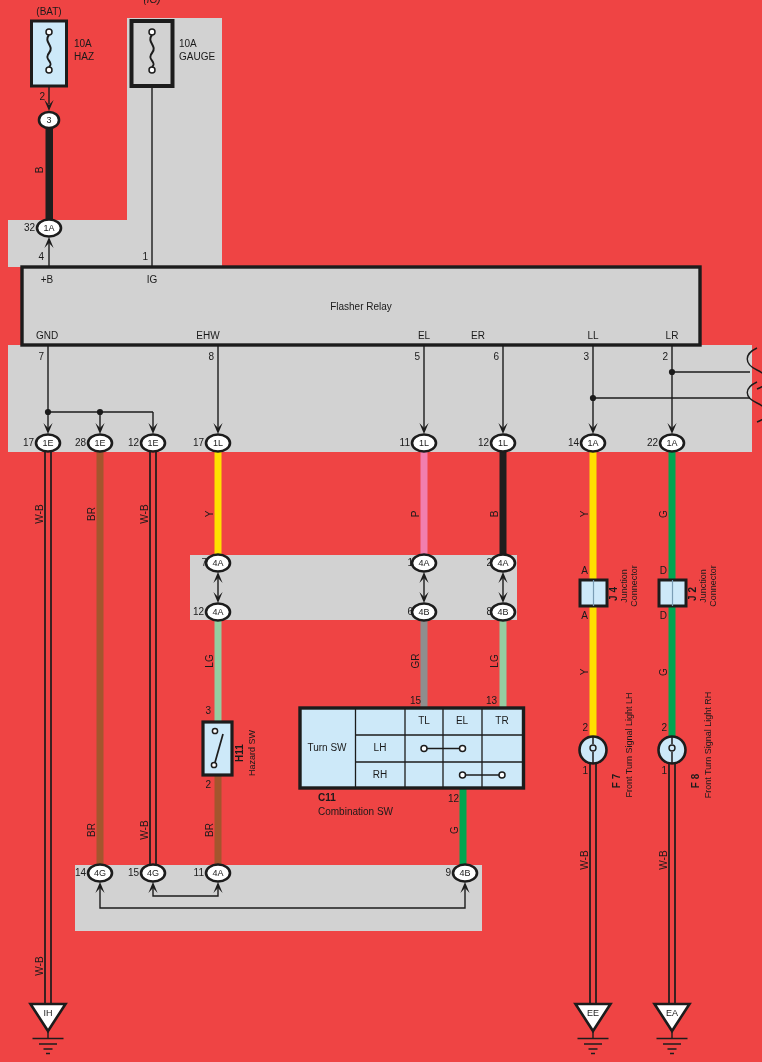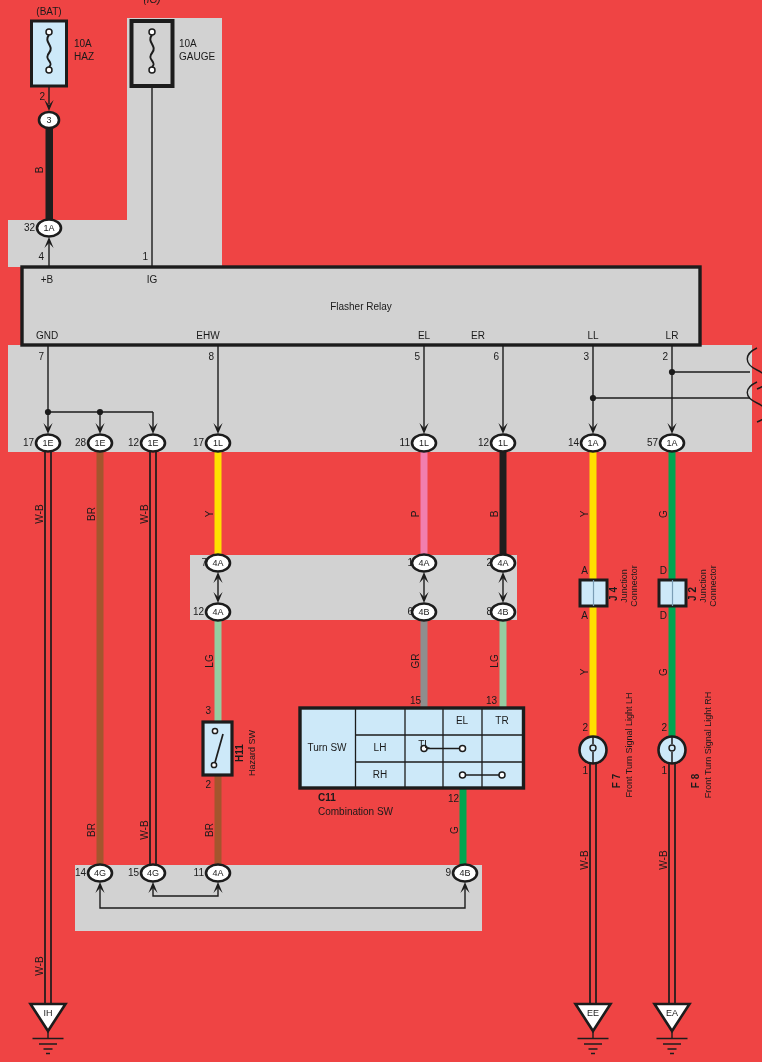--- a/index.html
+++ b/index.html
@@ -238,21 +238,21 @@
       <span class="lbl" data-a="e" style="left: 139px; top: 443px;">12</span>
       <span class="lbl" style="left: 153px; top: 443px; font-size: 9px;">1E</span>
       <span class="lbl" data-a="e" style="left: 204px; top: 443px;">17</span>
       <span class="lbl" style="left: 218px; top: 443px; font-size: 9px;">1L</span>
       <span class="lbl" data-a="e" style="left: 410px; top: 443px;">11</span>
       <span class="lbl" style="left: 424px; top: 443px; font-size: 9px;">1L</span>
       <span class="lbl" data-a="e" style="left: 489px; top: 443px;">12</span>
       <span class="lbl" style="left: 503px; top: 443px; font-size: 9px;">1L</span>
       <span class="lbl" data-a="e" style="left: 579px; top: 443px;">14</span>
       <span class="lbl" style="left: 593px; top: 443px; font-size: 9px;">1A</span>
-      <span class="lbl" data-a="e" style="left: 658px; top: 443px;">57</span>
+      <span class="lbl" data-a="e" style="left: 658px; top: 443px;">22</span>
       <span class="lbl" style="left: 672px; top: 443px; font-size: 9px;">1A</span>
       <span class="lbl rot" style="left: 40px; top: 514px;">W-B</span>
       <span class="lbl rot" style="left: 92px; top: 514px;">BR</span>
       <span class="lbl rot" style="left: 145px; top: 514px;">W-B</span>
       <span class="lbl rot" style="left: 210px; top: 514px;">Y</span>
       <span class="lbl rot" style="left: 416px; top: 514px;">P</span>
       <span class="lbl rot" style="left: 495px; top: 514px;">B</span>
       <span class="lbl rot" style="left: 585px; top: 514px;">Y</span>
       <span class="lbl rot" style="left: 664px; top: 514px;">G</span>
       <span class="lbl" data-a="e" style="left: 207px; top: 563px;">7</span>
@@ -270,21 +270,21 @@
       <span class="lbl rot" style="left: 210px; top: 661px;">LG</span>
       <span class="lbl rot" style="left: 416px; top: 661px;">GR</span>
       <span class="lbl rot" style="left: 495px; top: 661px;">LG</span>
       <span class="lbl" data-a="e" style="left: 211px; top: 711px;">3</span>
       <span class="lbl rot bold" style="left: 240px; top: 753px;">H11</span>
       <span class="lbl rot" style="left: 252px; top: 753px; font-size: 9px;">Hazard SW</span>
       <span class="lbl" data-a="e" style="left: 211px; top: 785px;">2</span>
       <span class="lbl" data-a="e" style="left: 421px; top: 701px;">15</span>
       <span class="lbl" data-a="e" style="left: 497px; top: 701px;">13</span>
       <span class="lbl" style="left: 327px; top: 748px;">Turn SW</span>
-      <span class="lbl" style="left: 424px; top: 721px; margin-top: 24px;">TL</span>
+      <span class="lbl" style="left: 424px; top: 721px;">TL</span>
       <span class="lbl" style="left: 462px; top: 721px;">EL</span>
       <span class="lbl" style="left: 502px; top: 721px;">TR</span>
       <span class="lbl" style="left: 380px; top: 748px;">LH</span>
       <span class="lbl" style="left: 380px; top: 775px;">RH</span>
       <span class="lbl bold" data-a="s" style="left: 318px; top: 798px;">C11</span>
       <span class="lbl" data-a="s" style="left: 318px; top: 812px;">Combination SW</span>
       <span class="lbl" data-a="e" style="left: 459px; top: 799px;">12</span>
       <span class="lbl rot" style="left: 92px; top: 830px;">BR</span>
       <span class="lbl rot" style="left: 145px; top: 830px;">W-B</span>
       <span class="lbl rot" style="left: 210px; top: 830px;">BR</span>

